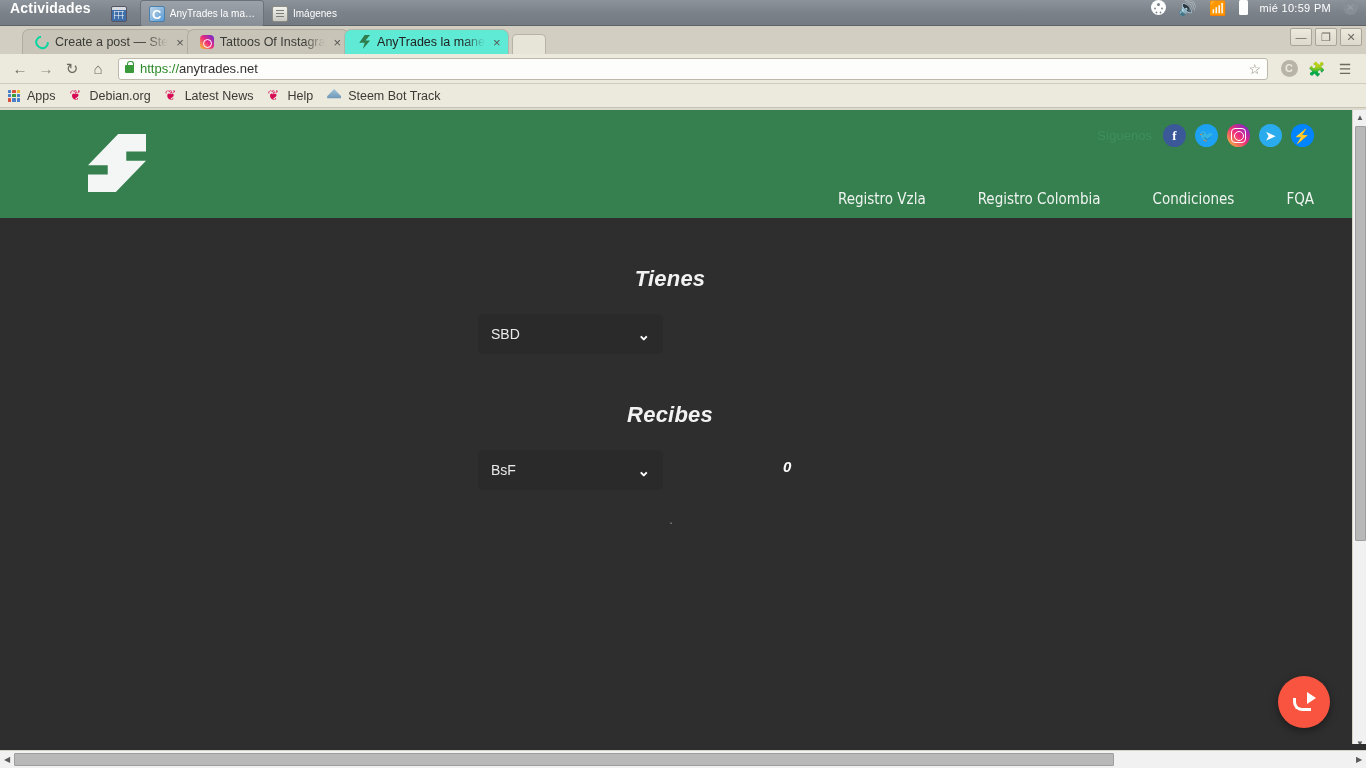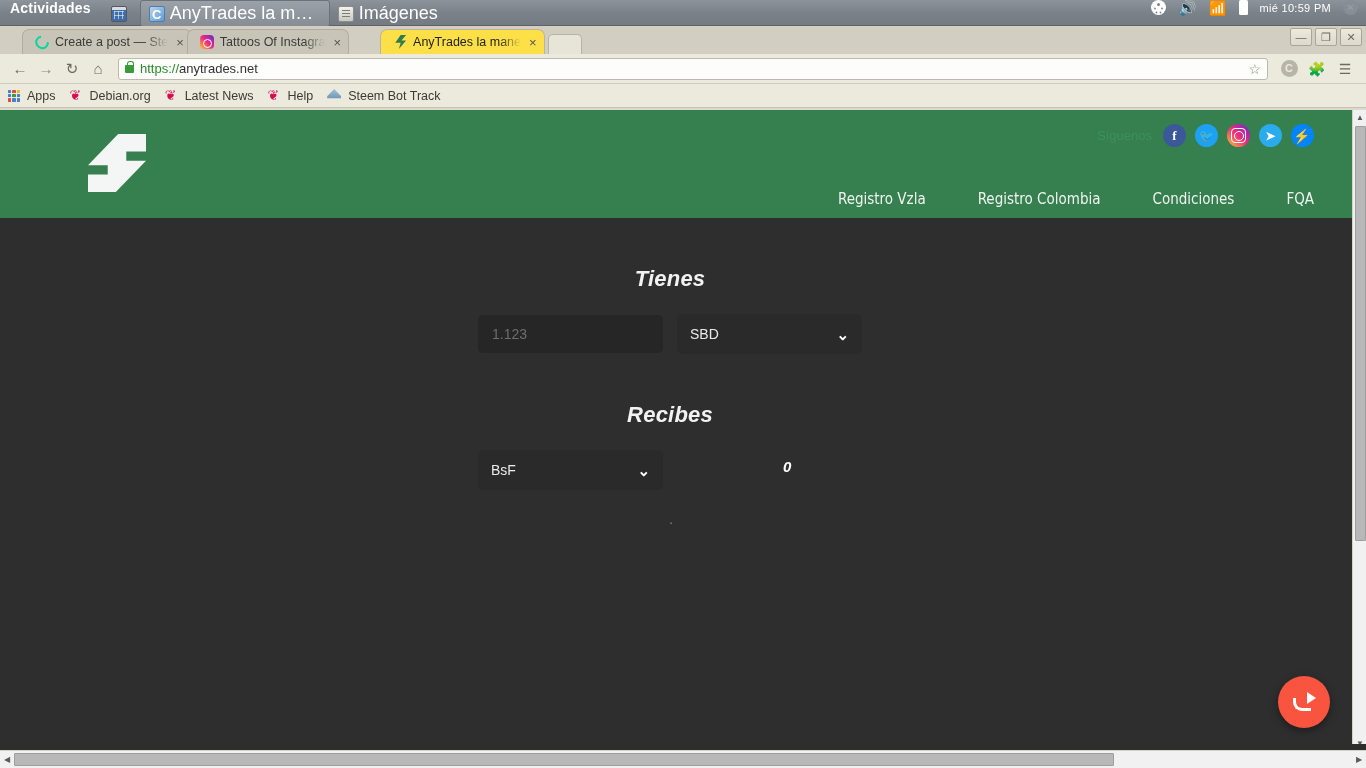--- a/index.html
+++ b/index.html
@@ -21,21 +21,21 @@
     border-bottom: 1px solid #5c6268;
   }
   #activities-label {
     font-weight: bold; font-size: 14px;
     padding: 0 12px 0 10px; color: #ffffff;
     letter-spacing: .2px;
   }
   .tb-win {
     display: flex; align-items: center; gap: 5px;
     height: 27px; padding: 0 8px;
-    font-size: 18px; color: #ffffff;
+    font-size: 10px; color: #ffffff;
     max-width: 190px; overflow: hidden; white-space: nowrap;
   }
   .tb-win.active {
     background: linear-gradient(to bottom,#9aa1a8,#868d95);
     border: 1px solid #6b7279; border-radius: 3px;
   }
   .tb-icon { width: 16px; height: 16px; flex: 0 0 16px; border-radius: 2px; position: relative; }
   .tb-icon.calc {
     background: linear-gradient(to bottom,#d8dde3 0 18%, #3f6fa8 18% 100%);
     border: 1px solid #556;
@@ -123,25 +123,24 @@
     border: 1px solid #b0ada0;
     border-bottom: none;
     border-radius: 7px 7px 0 0;
     margin-right: -5px;
     font-size: 12.5px;
     color: #3a3a36;
     max-width: 190px;
     box-sizing: border-box;
   }
   .tab.active {
-    background: #fde047;
+    background: #5eead4;
     border-color: #b7b4a7;
     z-index: 3;
     color: #222;
-    margin-left: 36px;
   }
   .tab-title {
     overflow: hidden; white-space: nowrap;
     max-width: 126px;
     -webkit-mask-image: linear-gradient(to right,#000 80%,transparent 100%);
             mask-image: linear-gradient(to right,#000 80%,transparent 100%);
   }
   .tab-close {
     font-size: 13px; color: #555; line-height: 1; cursor: pointer;
     margin-left: 2px;
@@ -626,21 +625,20 @@
         <a class="nav-item">Condiciones</a>
         <a class="nav-item">FQA</a>
       </nav>
     </div>
 
     <div id="page-body">
 
       <div class="section-title" id="tienes-title">Tienes</div>
 
       <div class="row">
-        <input class="field" id="amount-input" placeholder="1.123" style="">
         <div class="select-box">
           <span>SBD</span>
           <span class="caret">⌄</span>
         </div>
       </div>
 
       <div class="section-title" id="recibes-title" style="margin-top:48px">Recibes</div>
 
       <div class="row">
         <div class="select-box">

